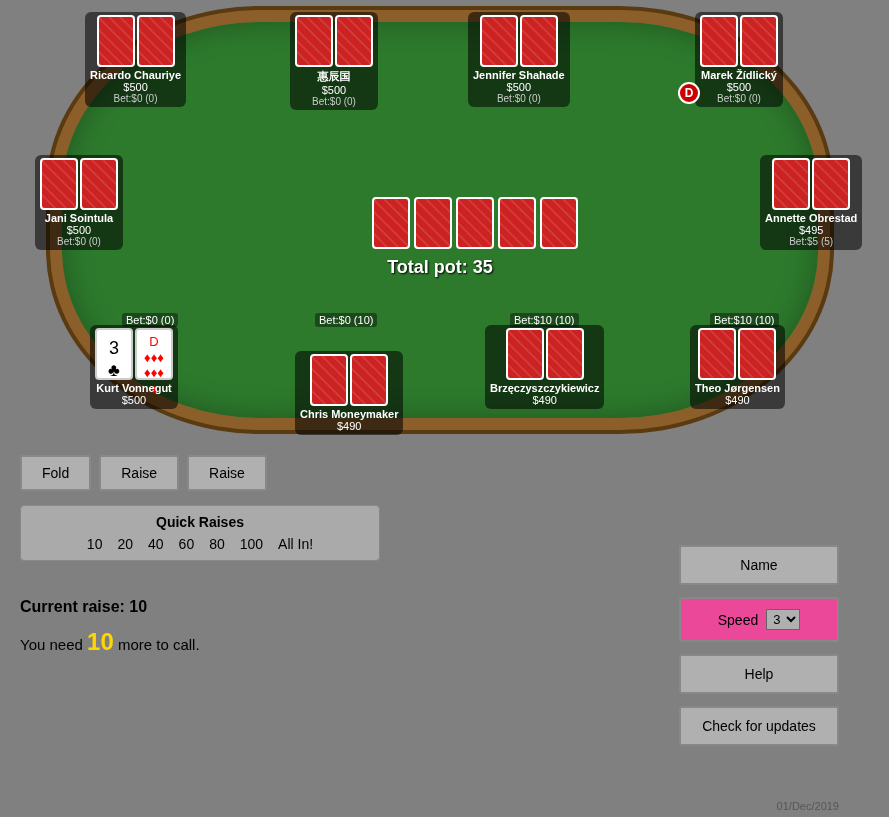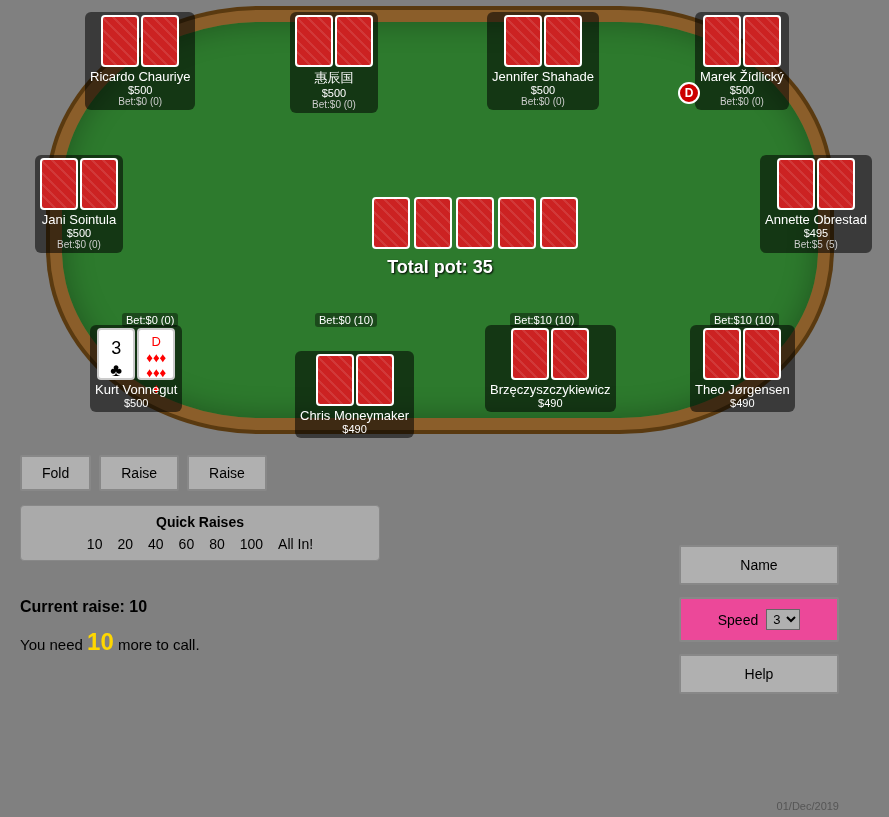--- a/index.html
+++ b/index.html
@@ -93,22 +93,22 @@
       font-size: 11px;
       min-width: 80px;
     }
 
     .player .cards {
       justify-content: center;
       margin-bottom: 2px;
     }
 
     .player .pname {
-      font-weight: normal;
-      font-size: 13px;
+      font-weight: bold;
+      font-size: 11px;
     }
 
     .player .pmoney {
       color: #fff;
     }
 
     .player .pbet {
       color: #ccc;
       font-size: 10px;
     }
@@ -128,21 +128,21 @@
       justify-content: center;
       border: 2px solid #fff;
       top: 82px;
       left: 678px;
       z-index: 10;
     }
 
     
     .player-ricardo { top: 12px; left: 85px; }
     .player-hui { top: 12px; left: 290px; }
-    .player-jennifer { top: 12px; left: 487px; }
+    .player-jennifer { top: 12px; left: 468px; }
     .player-marek { top: 12px; left: 695px; }
 
     
     .player-jani { top: 155px; left: 35px; }
     .player-annette { top: 155px; left: 760px; }
 
     
     .player-kurt { top: 325px; left: 90px; }
     .player-chris { top: 319px; left: 295px; margin-top: 32px; }
     .player-brzez { top: 325px; left: 485px; }
@@ -455,15 +455,16 @@
     <span>Speed</span>
     <select class="speed-select">
       <option>1</option>
       <option>2</option>
       <option selected="">3</option>
       <option>4</option>
       <option>5</option>
     </select>
   </div>
   <button class="side-btn">Help</button>
+  <button class="side-btn">Check for updates</button>
 </div>
 
 <div class="date-label">01/Dec/2019</div>
 
 </body></html>

